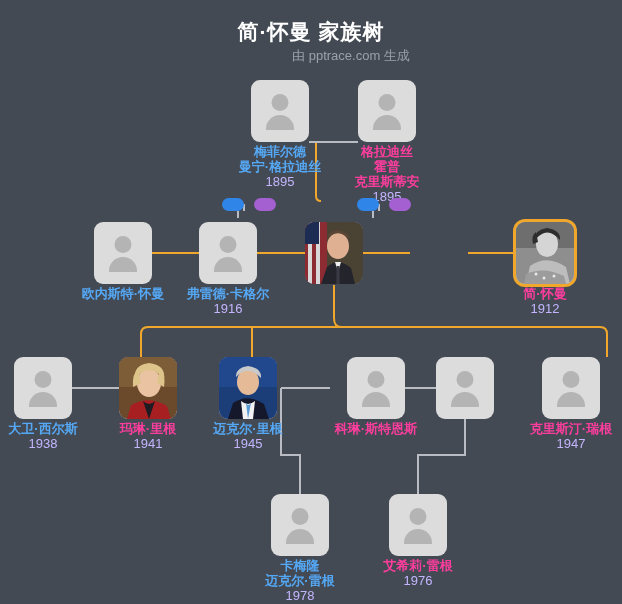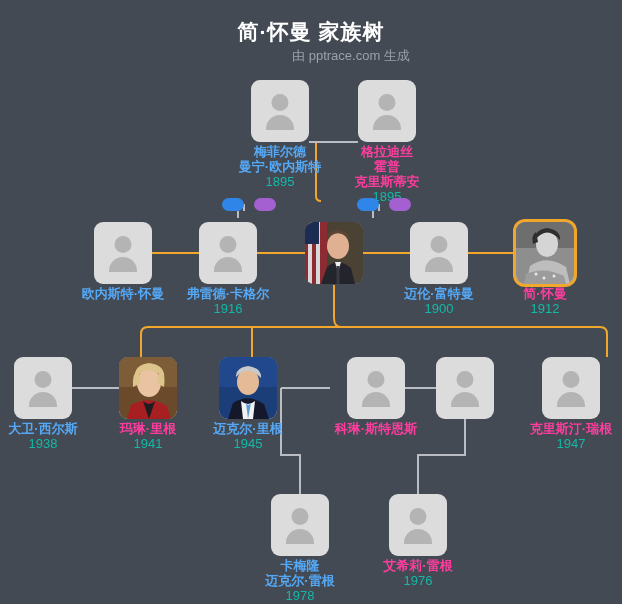--- a/index.html
+++ b/index.html
@@ -44,21 +44,21 @@
   .photo { position: absolute; inset: 0; }
   .photo svg { display:block; width:100%; height:100%; }
 
   .label {
     position: absolute; top: 64px; left: 50%; transform: translateX(-50%);
     white-space: nowrap; text-align: center; line-height: 15px;
   }
   .pname { font-size: 13px; font-weight: bold; }
   .pname.m { color: #55a8f5; }
   .pname.f { color: #ff3d9e; }
-  .pyear { font-size: 13px; color: #14b8a6; }
+  .pyear { font-size: 13px; color: #c4b5fd; }
 
   
   .union { position: absolute; }
   .pill { position: absolute; width: 22px; height: 13px; border-radius: 7px; }
   .pill.blue { background: #2f86e8; left: 0; top: 0; }
   .pill.purple { background: #a45fd0; left: 32px; top: 0; }
 </style>
 </head>
 <body>
 
@@ -104,21 +104,21 @@
     </g>
   </svg>
 
   <div class="person" style="left:251px;top:80px">
     <div class="avatar">
       <span class="ph-head"></span>
       <span class="ph-body"></span>
     </div>
     <div class="label">
       <div class="pname m">梅菲尔德</div>
-      <div class="pname m">曼宁·欧内斯特</div>
+      <div class="pname m">曼宁·格拉迪丝</div>
       <div class="pyear">1895</div>
     </div>
   </div>
 
   <div class="person" style="left:358px;top:80px">
     <div class="avatar">
       <span class="ph-head"></span>
       <span class="ph-body"></span>
     </div>
     <div class="label">
@@ -173,30 +173,20 @@
           <ellipse cx="33" cy="24" rx="11" ry="13" fill="#e0b093"></ellipse>
           <path d="M22 16 Q33 6 45 17 Q44 10 33 8 Q23 9 22 16Z" fill="#5b4636"></path>
           <path d="M22 45 Q33 35 46 46 L50 62 L16 62Z" fill="#23242c"></path>
           <path d="M30 40 L33 50 L36 40 Z" fill="#f0f0f0"></path>
           <rect x="31.5" y="44" width="3" height="18" fill="#3a3a44"></rect>
         </svg>
       </span>
     </div>
   </div>
 
-  <div class="person" style="left:410px;top:222px">
-    <div class="avatar">
-      <span class="ph-head"></span>
-      <span class="ph-body"></span>
-    </div>
-    <div class="label">
-      <div class="pname m">迈伦·富特曼</div>
-      <div class="pyear">1900</div>
-    </div>
-  </div>
 
   <div class="person" style="left:516px;top:222px">
     <div class="avatar focus">
       <span class="photo">
         <svg viewBox="0 0 58 62" preserveAspectRatio="none">
           <rect width="58" height="62" fill="#8e8e8e"></rect>
           <rect x="0" y="0" width="58" height="26" fill="#6e6e6e"></rect>
           <ellipse cx="31" cy="22" rx="11" ry="13" fill="#d5d5d5"></ellipse>
           <path d="M19 18 Q31 3 44 18 Q45 8 31 6 Q18 8 19 18Z" fill="#2e2e2e"></path>
           <path d="M17 22 Q15 13 20 10 L22 20Z" fill="#2e2e2e"></path>

